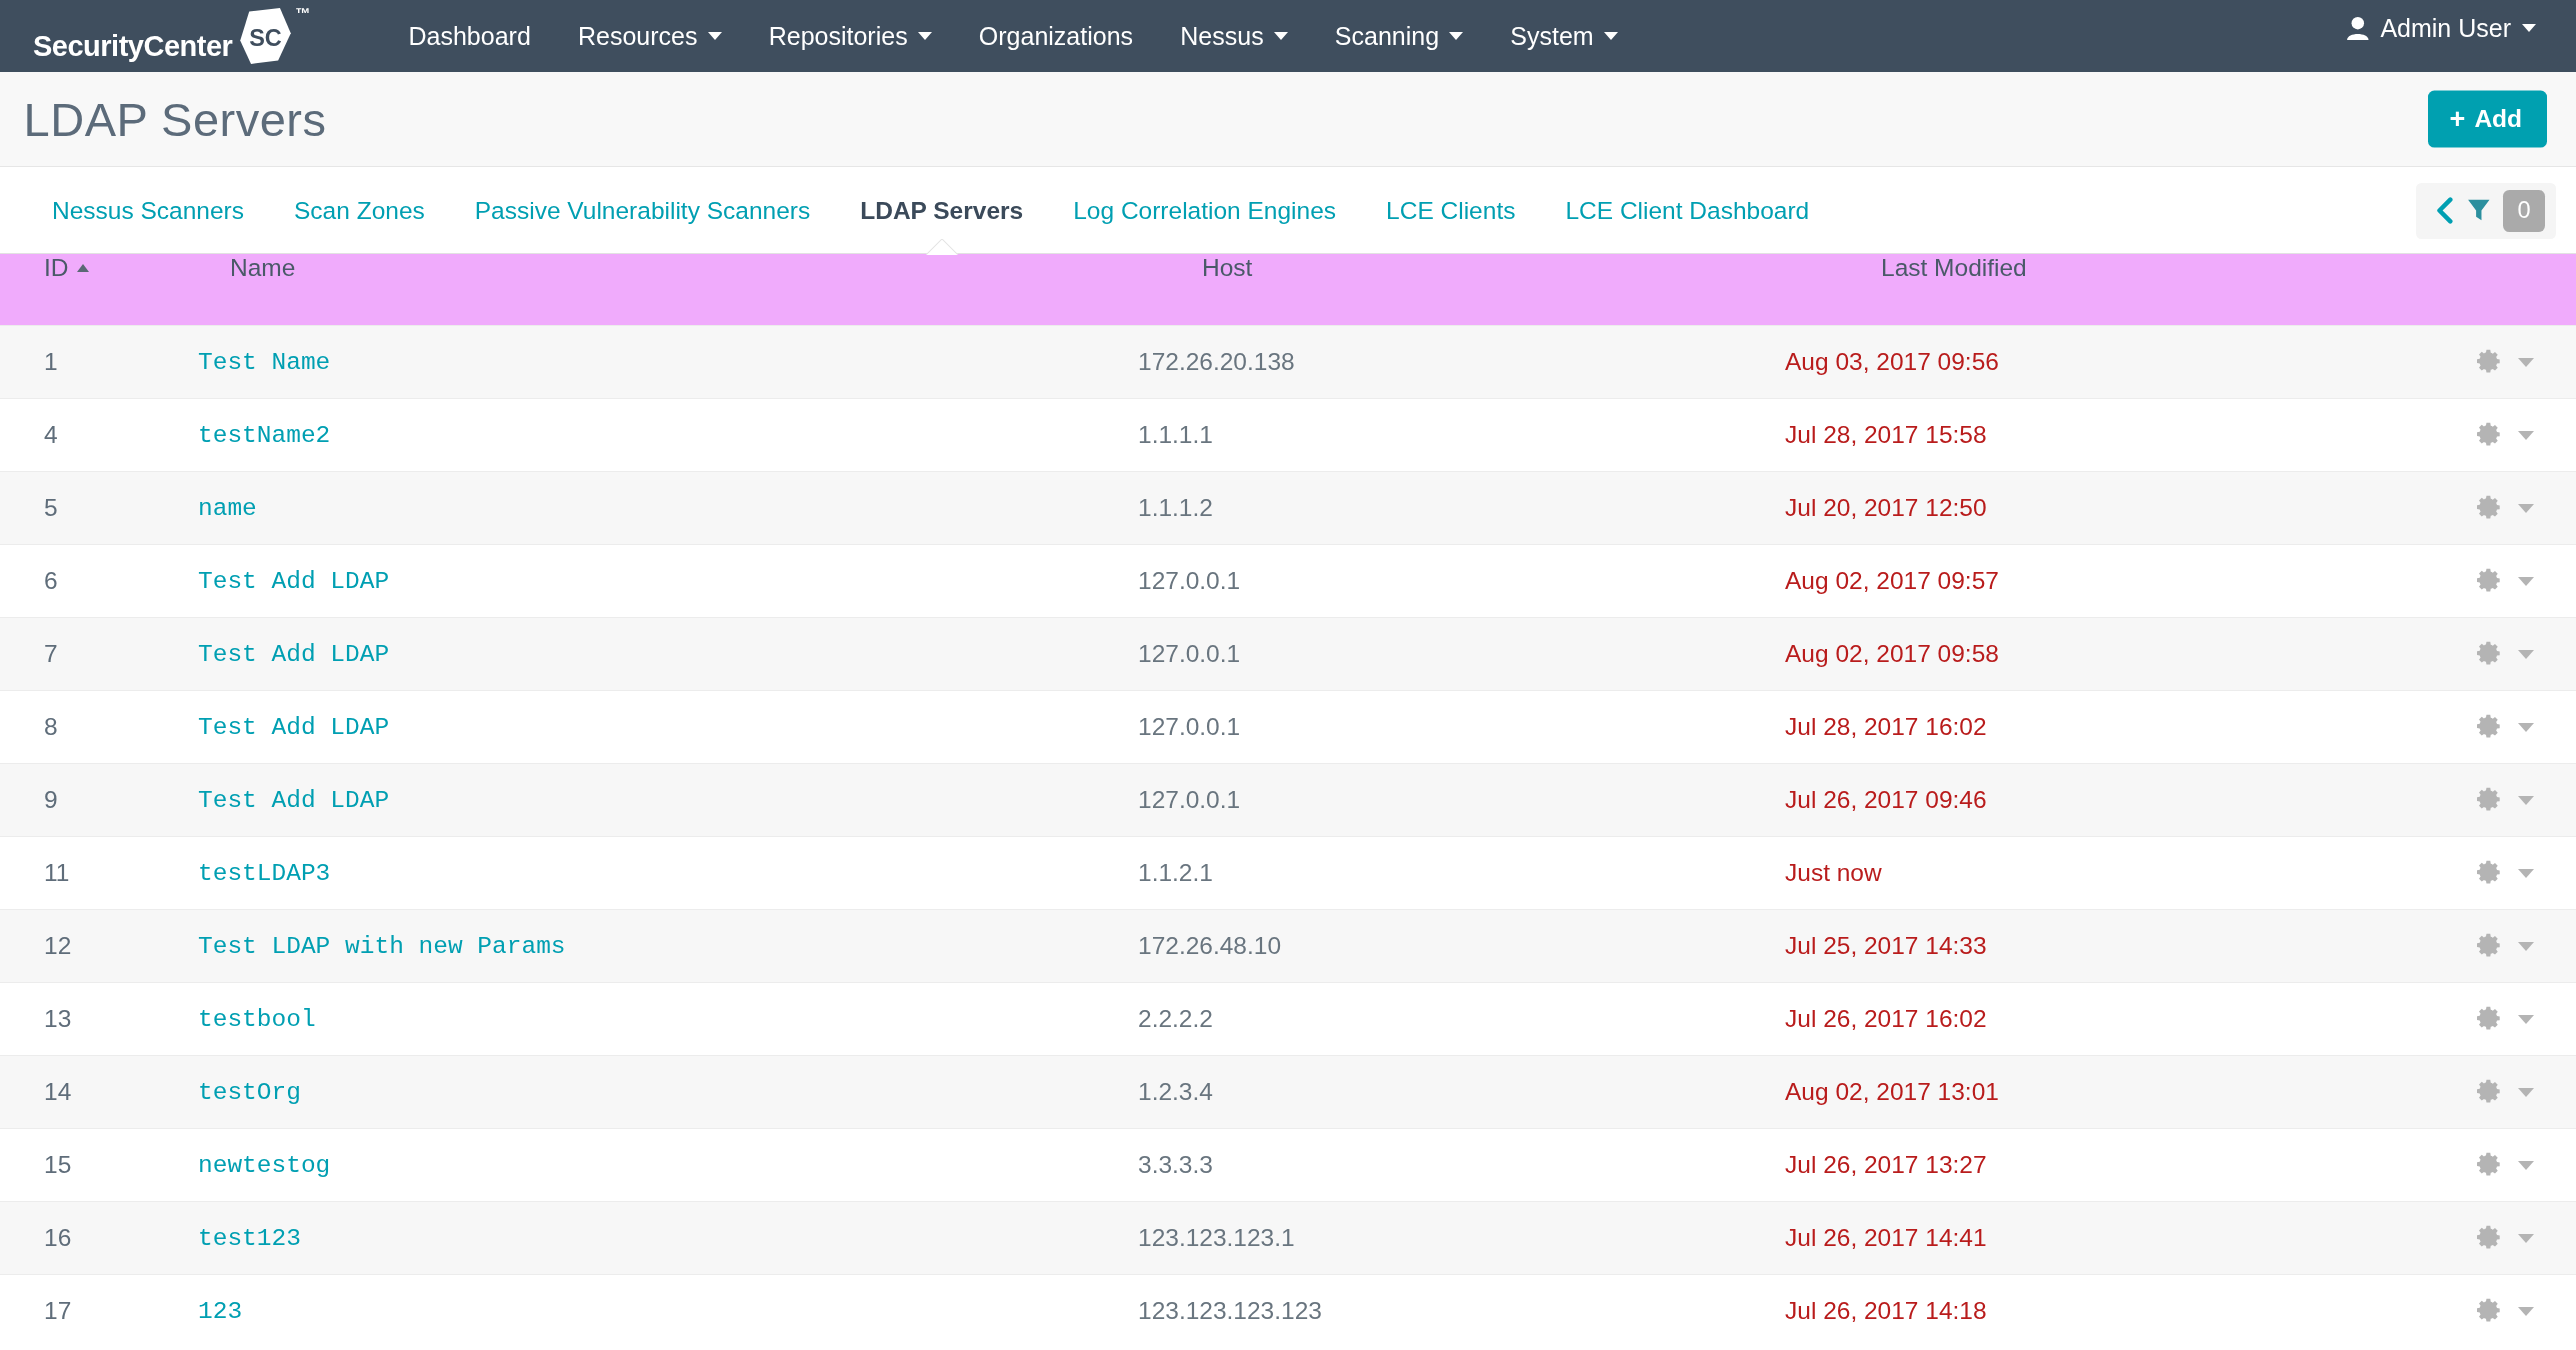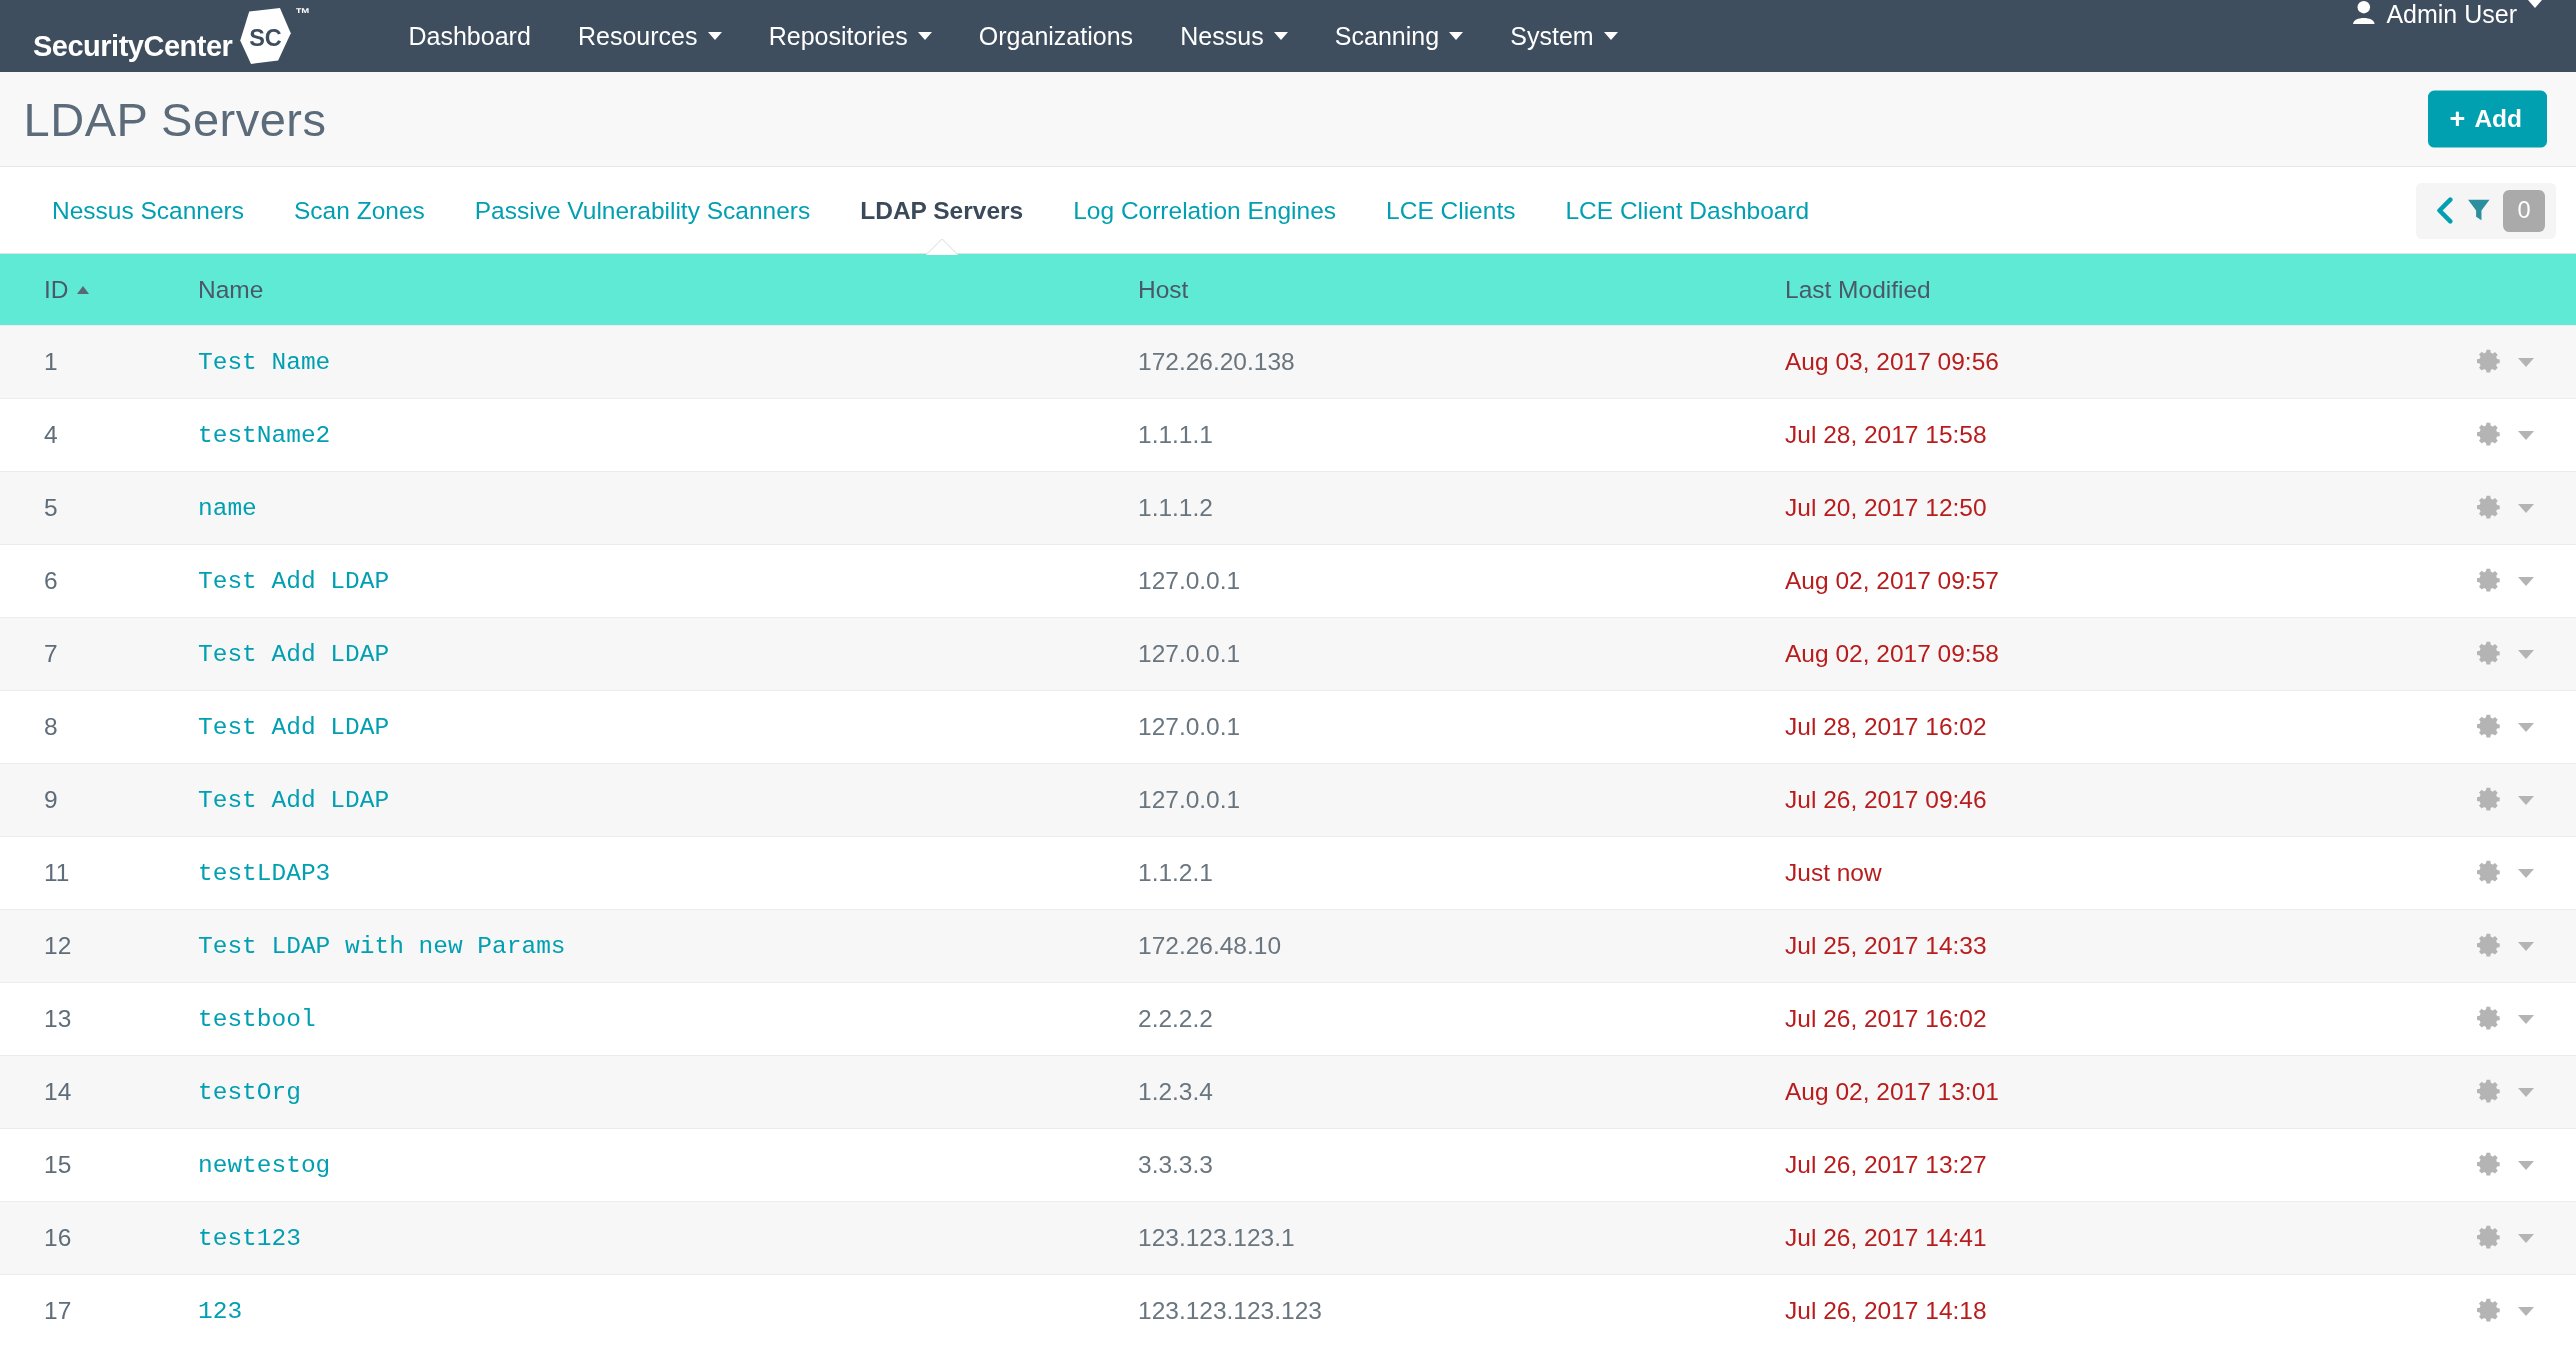--- a/index.html
+++ b/index.html
@@ -68,24 +68,24 @@
     display: inline-block;
     margin-left: 10px;
     width: 0; height: 0;
     border-left: 7.3px solid transparent;
     border-right: 7.3px solid transparent;
     border-top: 8.2px solid #ffffff;
   }
 
   .userbox {
     position: absolute;
-    right: 34px; top: 0;
+    right: 40px; top: 0;
     height: 56px;
     display: flex;
-    align-items: flex-start;
+    align-items: center;
     color: #ffffff;
     font-size: 25px;
     cursor: pointer;
   }
   .user-icon {
     margin-right: 11px;
     display: flex;
     align-items: center;
   }
 
@@ -222,22 +222,23 @@
     align-items: center;
     justify-content: center;
     cursor: pointer;
   }
 
   
   .table { width: 100%; }
   .thead {
     height: 71px;
     display: flex;
-    align-items: center;
-    background: #5eead4;
+    align-items: flex-start;
+    background: #f0abfc;
+    gap: 32px;
   }
   .th {
     font-size: 24.5px;
     color: #4a5968;
     display: flex;
     align-items: center;
     cursor: pointer;
   }
   .sort-asc {
     display: inline-block;

